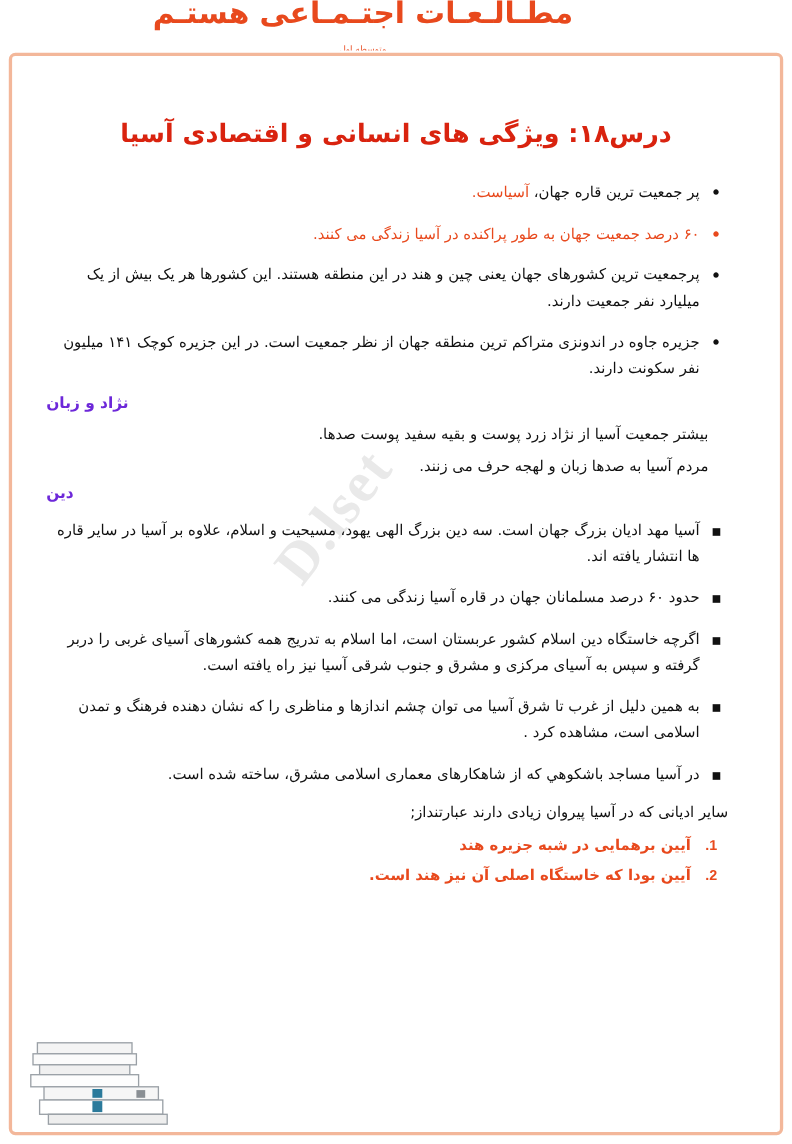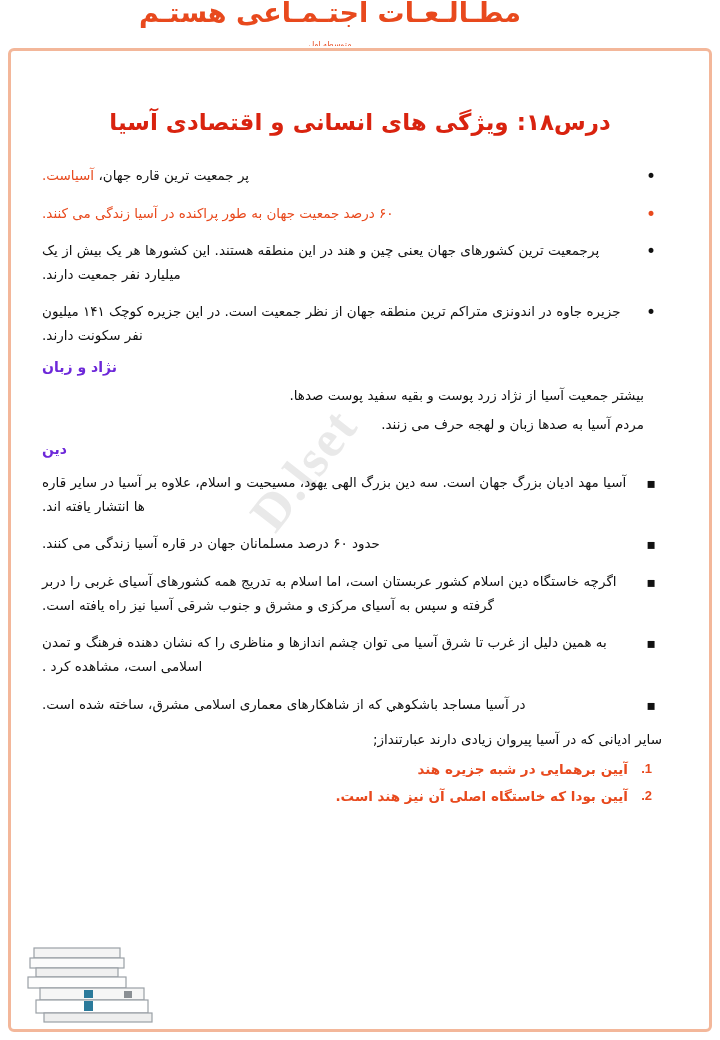--- a/index.html
+++ b/index.html
@@ -106,21 +106,21 @@
     margin: 0;
     padding: 0 26px 0 0;
     list-style: none;
   }
   li.bullet-item {
     position: relative;
     margin: 14px 0 11px 0;
     font-size: 13.5px;
     line-height: 1.75;
     color: #111111;
-    text-align: left;
+    text-align: right;
     padding-right: 16px;
   }
   li.bullet-item::before {
     content: "•";
     position: absolute;
     right: -4px;
     top: -2px;
     font-size: 17px;
     color: #111111;
   }

